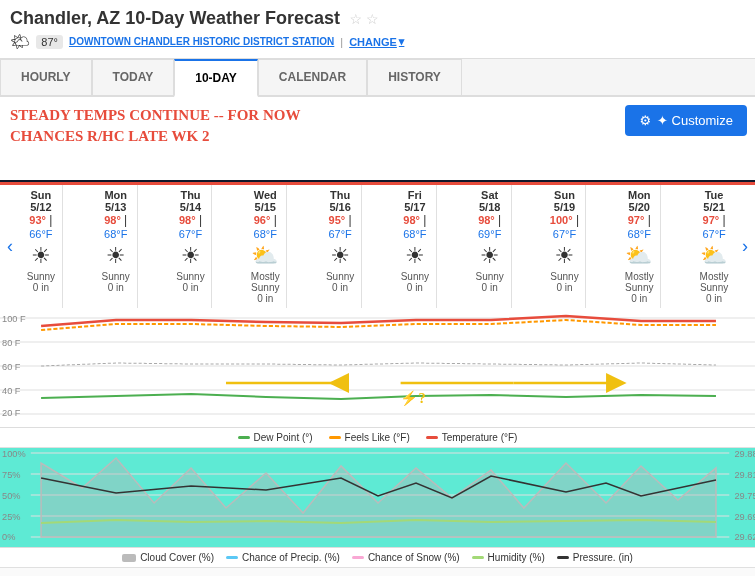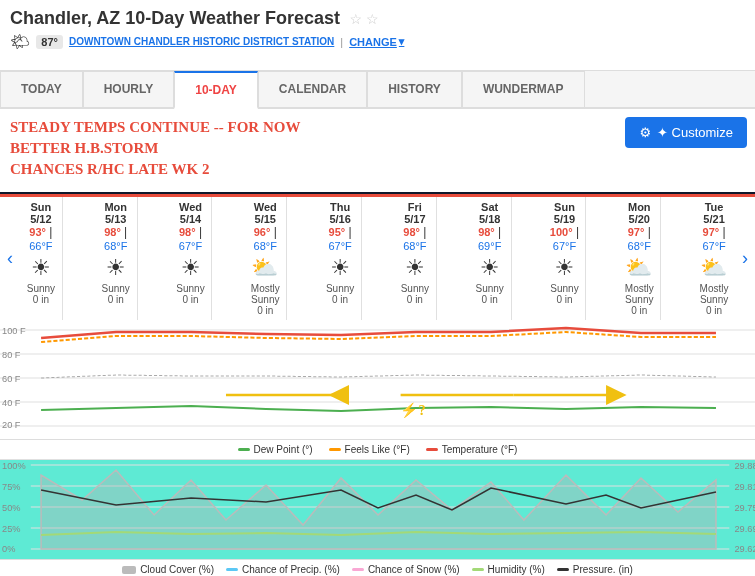--- a/index.html
+++ b/index.html
@@ -1,32 +1,32 @@
 <!DOCTYPE html>
 <html><head>
   <meta charset="utf-8">
   <style>
     * { box-sizing: border-box; margin: 0; padding: 0; }
     body { font-family: Arial, sans-serif; background: #fff; width: 755px; font-size: 12px; color: #333; }
 
     
-    .header { padding: 8px 10px 16px; border-bottom: 1px solid #ddd; }
+    .header { padding: 8px 10px 4px; border-bottom: 1px solid #ddd; }
     .header h1 { font-size: 18px; font-weight: bold; color: #333; display: inline; }
     .header .star-icons { display: inline; margin-left: 6px; color: #ccc; font-size: 14px; }
     .location-bar { display: flex; align-items: center; gap: 6px; padding: 3px 0; font-size: 11px; }
-    .temp-badge { background: #e8e8e8; color: #333; padding: 1px 5px; border-radius: 3px; font-weight: bold; text-align: right; }
+    .temp-badge { background: #e8e8e8; color: #333; padding: 1px 5px; border-radius: 3px; font-weight: normal; text-align: right; }
     .station-link { color: #1a73e8; font-weight: bold; text-transform: uppercase; font-size: 10px; }
     .separator { color: #999; }
     .change-link { color: #1a73e8; font-weight: bold; font-size: 11px; display: flex; align-items: center; gap: 2px; }
     .weather-icon-small { font-size: 16px; }
 
     
     .tabs { display: flex; border-bottom: 2px solid #ddd; background: #f5f5f5; }
     .tab { padding: 10px 20px; cursor: pointer; font-size: 12px; font-weight: bold; color: #666; text-transform: uppercase; border: 1px solid #ddd; border-bottom: none; background: #f5f5f5; }
-    .tab.active { background: #fff; color: #ef4444; border-top: 2px solid #1a73e8; border-bottom: 2px solid #fff; margin-bottom: -2px; }
+    .tab.active { background: #fff; color: #000000; border-top: 2px solid #1a73e8; border-bottom: 2px solid #fff; margin-bottom: -2px; }
 
     
     .annotation-banner { background: #fff; border-bottom: 2px solid #0f172a; padding: 8px 10px 4px; position: relative; min-height: 85px; }
     .annotation-text { font-family: 'Comic Sans MS', cursive; color: #e74c3c; font-size: 15px; font-weight: bold; text-transform: uppercase; line-height: 1.4; }
     .customize-btn { position: absolute; top: 8px; right: 8px; background: #1a73e8; color: #fff; border: none; padding: 8px 14px; border-radius: 4px; cursor: pointer; font-size: 13px; display: flex; align-items: center; gap: 6px; }
 
     
     .red-line { height: 3px; background: #e74c3c; margin: 0; }
 
     
@@ -79,32 +79,30 @@
     <a class="station-link" href="#">DOWNTOWN CHANDLER HISTORIC DISTRICT STATION</a>
     <span class="separator">|</span>
     <a class="change-link" href="#">
       <span>CHANGE</span>
       <span>▾</span>
     </a>
   </div>
 </div>
 
 <div class="tabs">
+  <div class="tab">HOURLY</div>
   <div class="tab">TODAY</div>
-  <div class="tab">HOURLY</div>
   <div class="tab active">10-DAY</div>
   <div class="tab">CALENDAR</div>
   <div class="tab">HISTORY</div>
-  <div class="tab">WUNDERMAP</div>
 </div>
 
 <div class="annotation-banner">
   <div class="annotation-text">
     <div>STEADY TEMPS CONTINUE -- FOR NOW</div>
-    <div>BETTER H.B.STORM</div>
     <div>CHANCES R/HC LATE WK 2</div>
   </div>
   <button class="customize-btn">
     <span>⚙</span>
     <span>✦ Customize</span>
   </button>
 </div>
 
 <div class="red-line"></div>
 
@@ -119,21 +117,21 @@
       <div class="day-precip">0 in</div>
     </div>
       <div class="day-col">
       <div class="day-name">Mon 5/13</div>
       <div><span class="day-temps-high">98°</span> | <span class="day-temps-low">68°F</span></div>
       <div class="day-icon">☀</div>
       <div class="day-condition">Sunny</div>
       <div class="day-precip">0 in</div>
     </div>
       <div class="day-col">
-      <div class="day-name">Wed 5/14</div>
+      <div class="day-name">Thu 5/14</div>
       <div><span class="day-temps-high">98°</span> | <span class="day-temps-low">67°F</span></div>
       <div class="day-icon">☀</div>
       <div class="day-condition">Sunny</div>
       <div class="day-precip">0 in</div>
     </div>
       <div class="day-col">
       <div class="day-name">Wed 5/15</div>
       <div><span class="day-temps-high">96°</span> | <span class="day-temps-low">68°F</span></div>
       <div class="day-icon">⛅</div>
       <div class="day-condition">Mostly Sunny</div>

